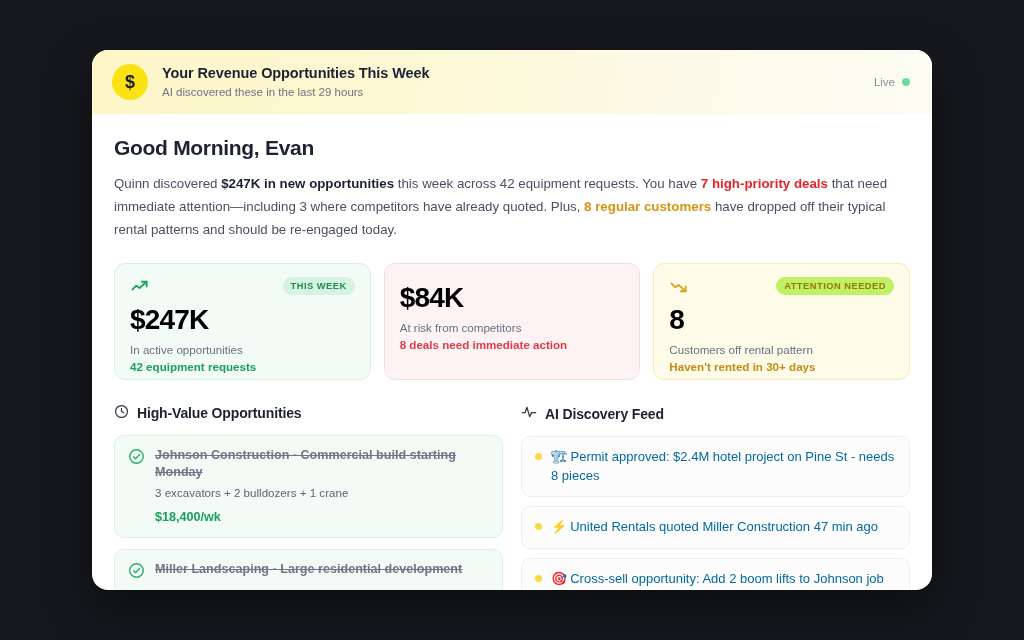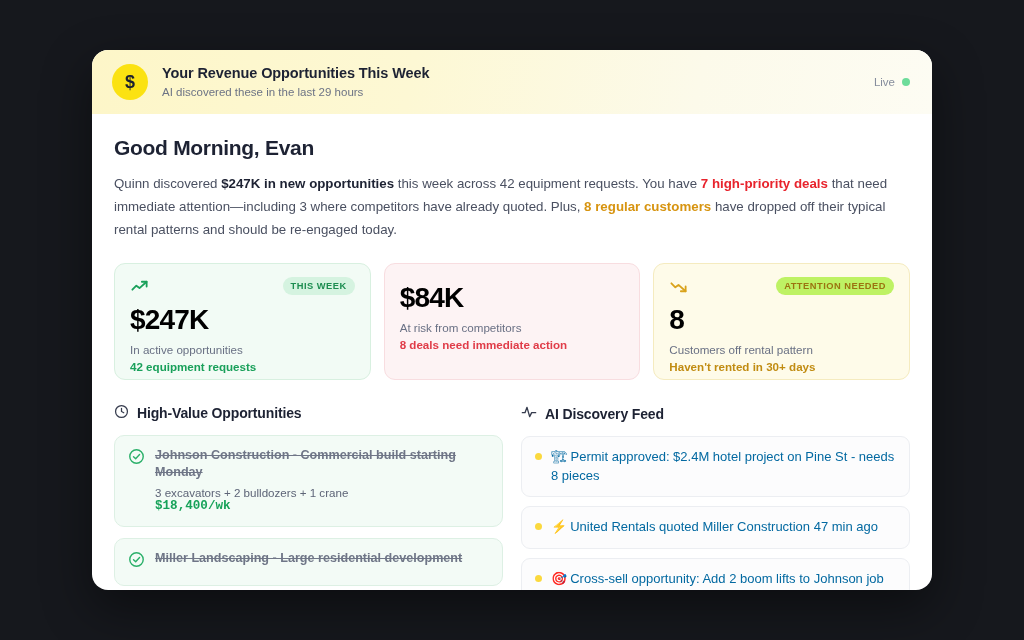--- a/index.html
+++ b/index.html
@@ -233,22 +233,21 @@
   .opp-detail {
     font-size: 11.6px;
     color: #5d6477;
     margin-top: 5px;
   }
 
   .opp-price {
     font-size: 12.6px;
     font-weight: bold;
     color: #17a259;
-    margin-top: 0;
-    font-family: Liberation Mono, monospace;
+    margin-top: 11px;
   }
 
   .feed-item {
     background: #fcfcfd;
     border: 1px solid #eceef2;
     border-radius: 9px;
     padding: 11px 13px;
     margin-bottom: 9px;
     display: flex;
     gap: 9px;

